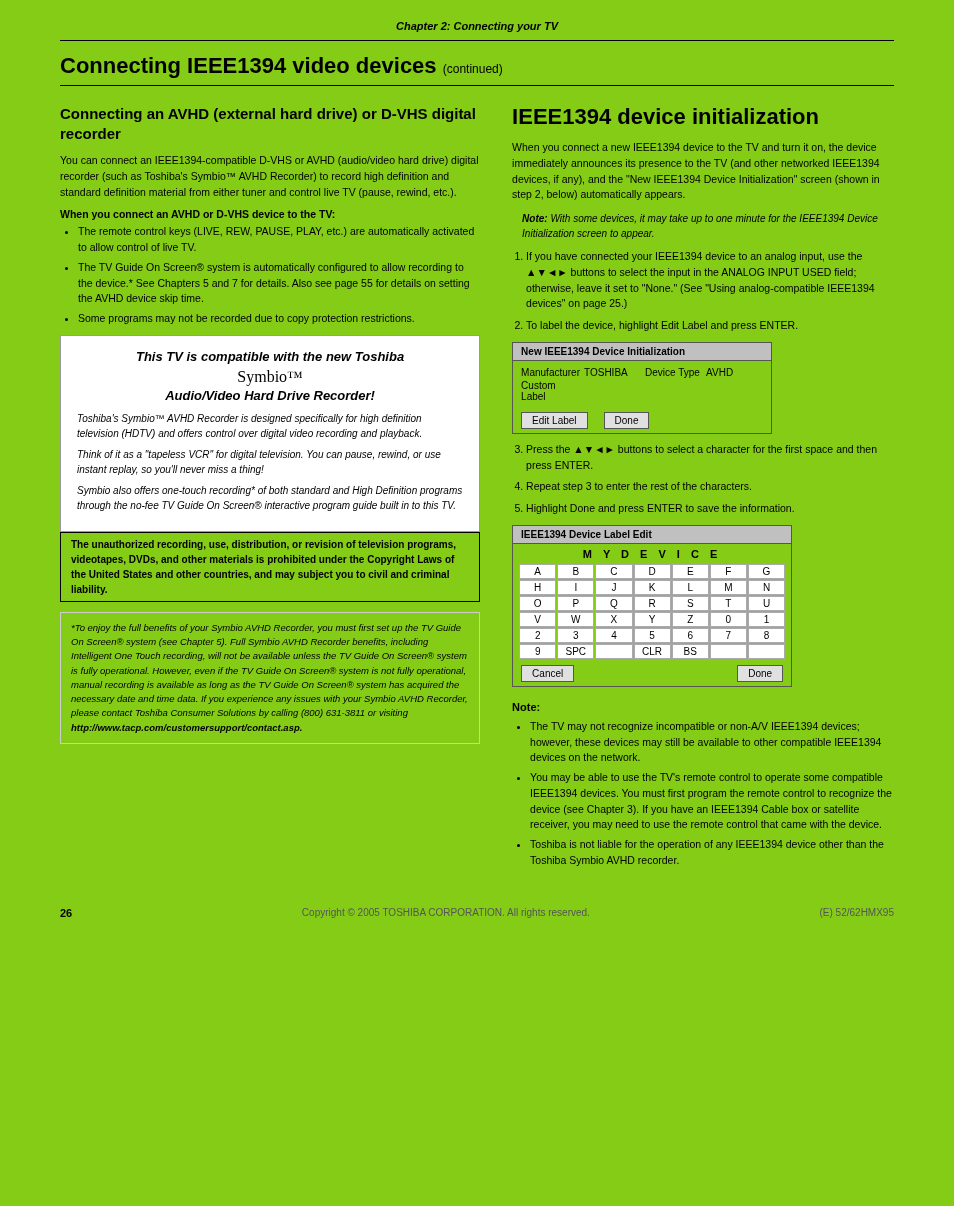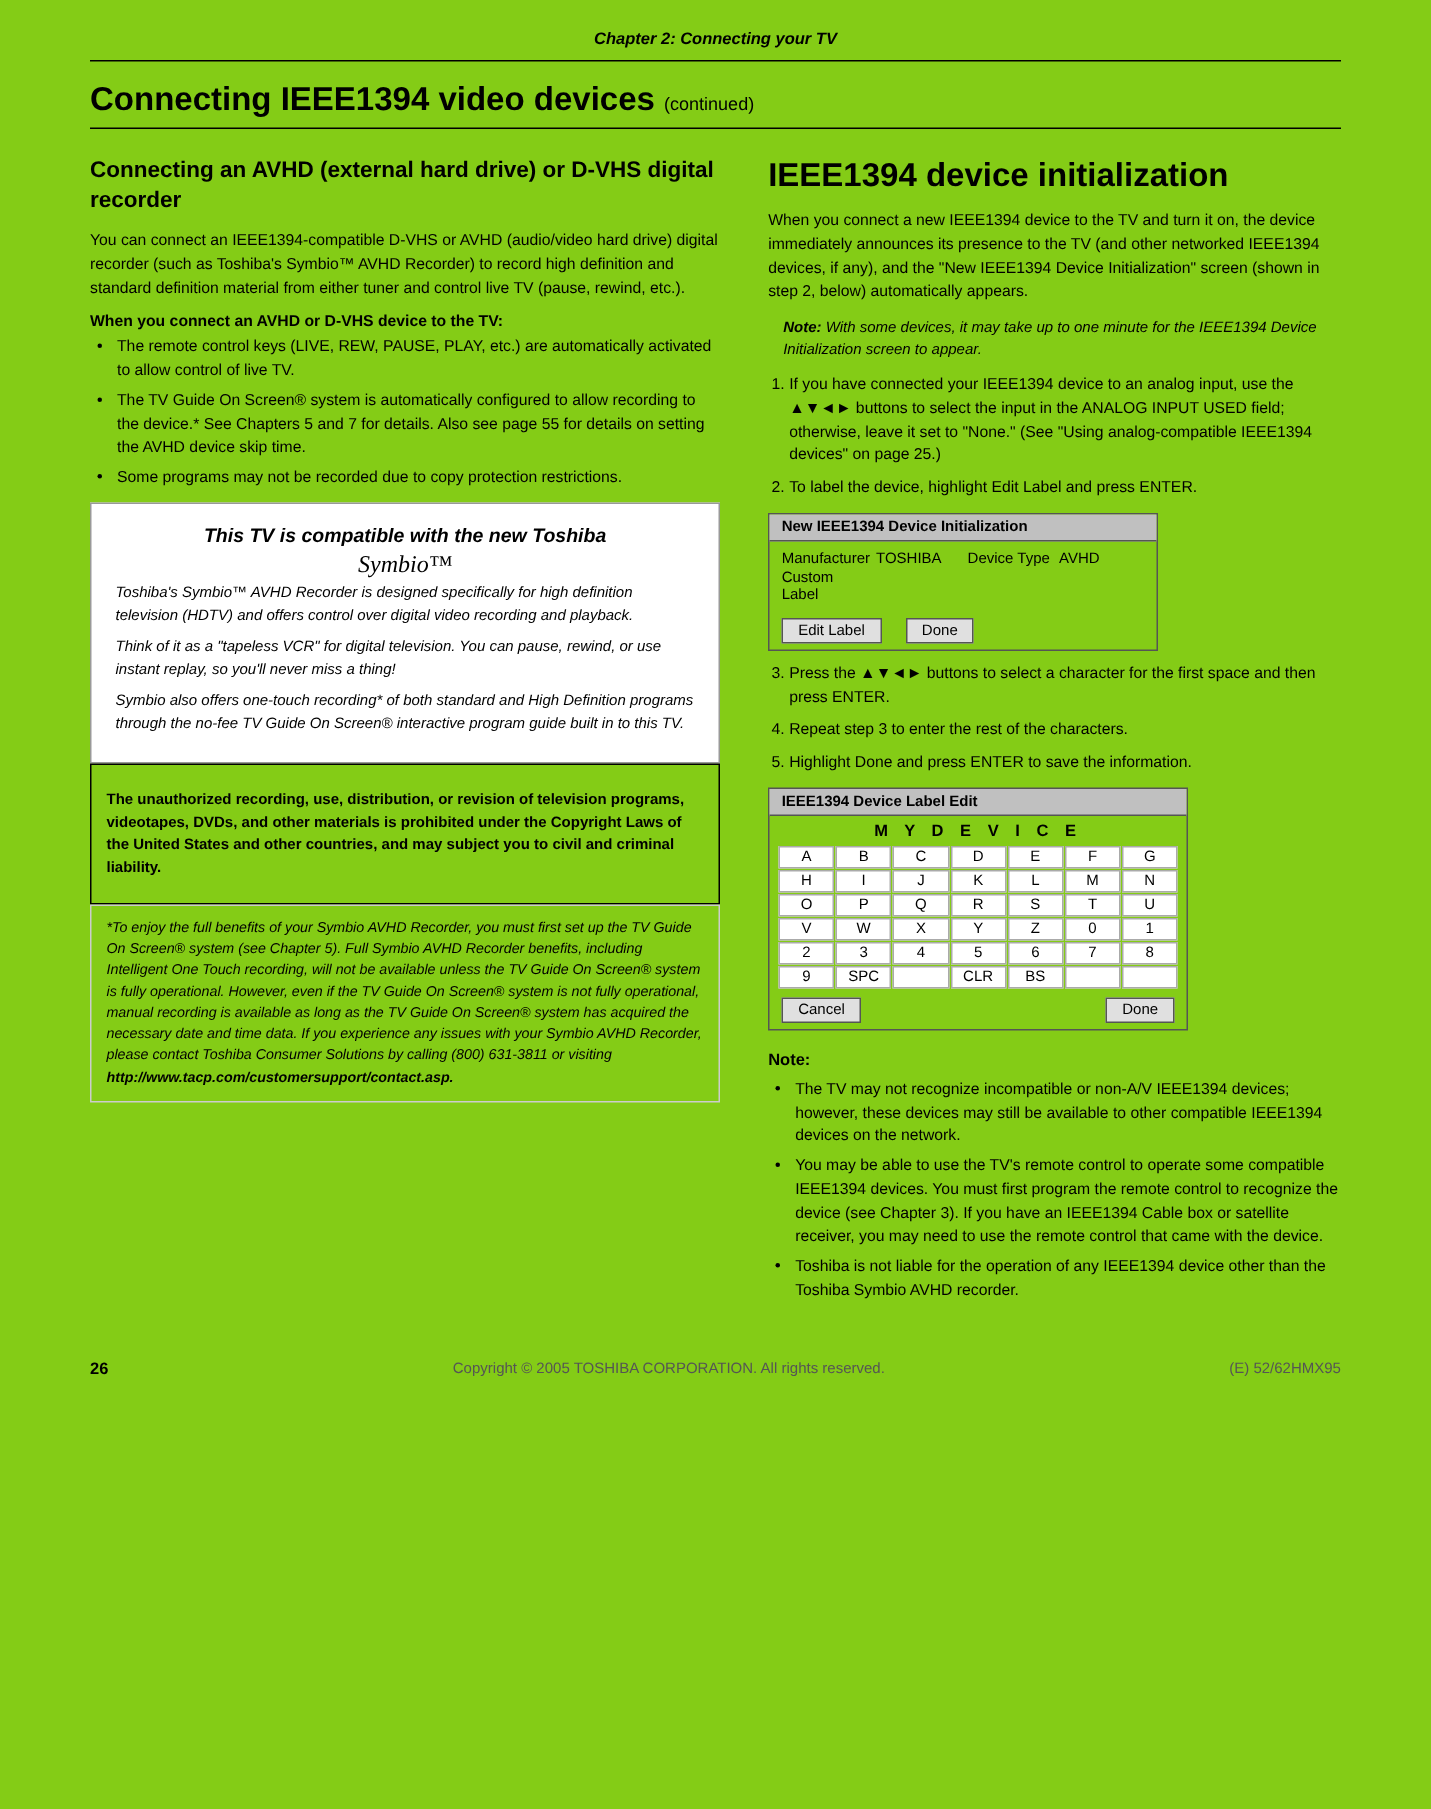--- a/index.html
+++ b/index.html
@@ -82,43 +82,42 @@
     }
     .compatible-box .compat-title {
       font-style: italic;
       font-weight: bold;
       font-size: 13px;
       text-align: center;
       line-height: 1.4;
       margin-bottom: 2px;
     }
     .compatible-box .symbio-name {
-      font-style: italic;
       font-size: 16px;
       text-align: center;
       font-family: Georgia, serif;
       margin-bottom: 2px;
     }
     .compatible-box .recorder-title {
       font-style: italic;
       font-weight: bold;
       font-size: 13px;
       text-align: center;
       margin-bottom: 8px;
     }
     .compatible-box .compat-body {
       font-style: italic;
       font-size: 10px;
       line-height: 1.5;
       margin-bottom: 6px;
     }
     .warning-box {
       border: 1px solid #000;
-      padding: 16px 10px;
-      margin-bottom: 0;
+      padding: 4px 10px;
+      margin-bottom: 10px;
       font-size: 10px;
       font-weight: bold;
       line-height: 1.5;
     }
     .footnote-box {
       border: 1px solid #ccc;
       padding: 8px 10px;
       margin-bottom: 10px;
       font-size: 9.5px;
       line-height: 1.5;
@@ -280,20 +279,21 @@
 
       <ul class="bullet-list">
         <li>The remote control keys (LIVE, REW, PAUSE, PLAY, etc.) are automatically activated to allow control of live TV.</li>
         <li>The TV Guide On Screen® system is automatically configured to allow recording to the device.* See Chapters 5 and 7 for details. Also see page 55 for details on setting the AVHD device skip time.</li>
         <li>Some programs may not be recorded due to copy protection restrictions.</li>
       </ul>
 
       <div class="compatible-box">
         <div class="compat-title">This TV is compatible with the new Toshiba</div>
         <div class="symbio-name">Symbio™</div>
+        <div class="recorder-title">Audio/Video Hard Drive Recorder!</div>
         <p class="compat-body">Toshiba's Symbio™ AVHD Recorder is designed specifically for high definition television (HDTV) and offers control over digital video recording and playback.</p>
         <p class="compat-body">Think of it as a "tapeless VCR" for digital television. You can pause, rewind, or use instant replay, so you'll never miss a thing!</p>
         <p class="compat-body">Symbio also offers one-touch recording* of both standard and High Definition programs through the no-fee TV Guide On Screen® interactive program guide built in to this TV.</p>
       </div>
 
       <div class="warning-box">
         <span>The unauthorized recording, use, distribution, or revision of television programs, videotapes, DVDs, and other materials is prohibited under the Copyright Laws of the United States and other countries, and may subject you to civil and criminal liability.</span>
       </div>
 
       <div class="footnote-box">

